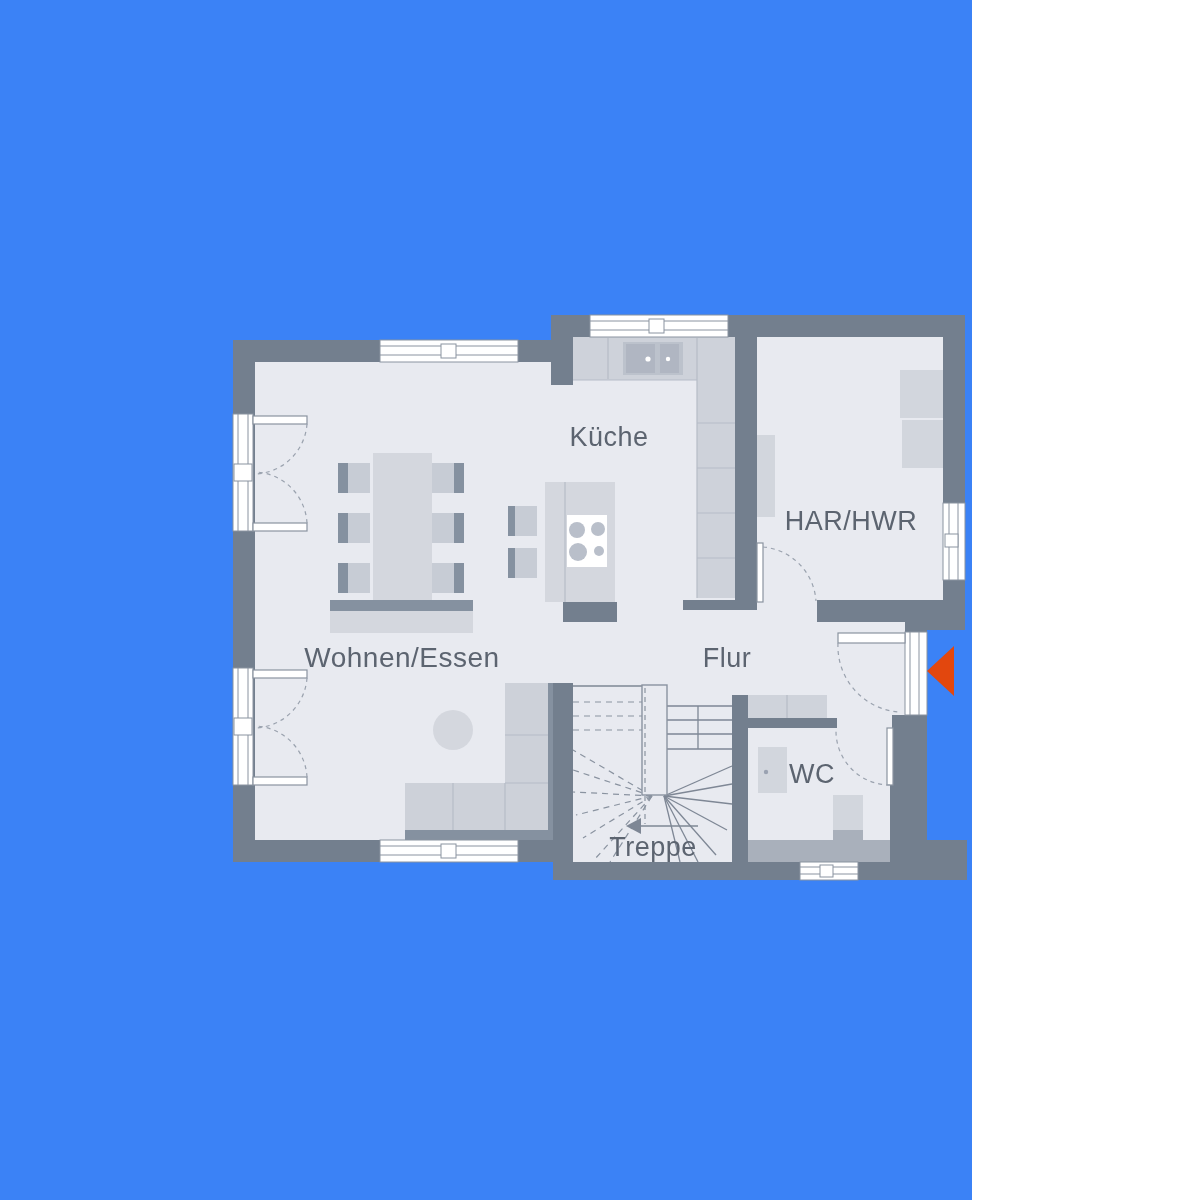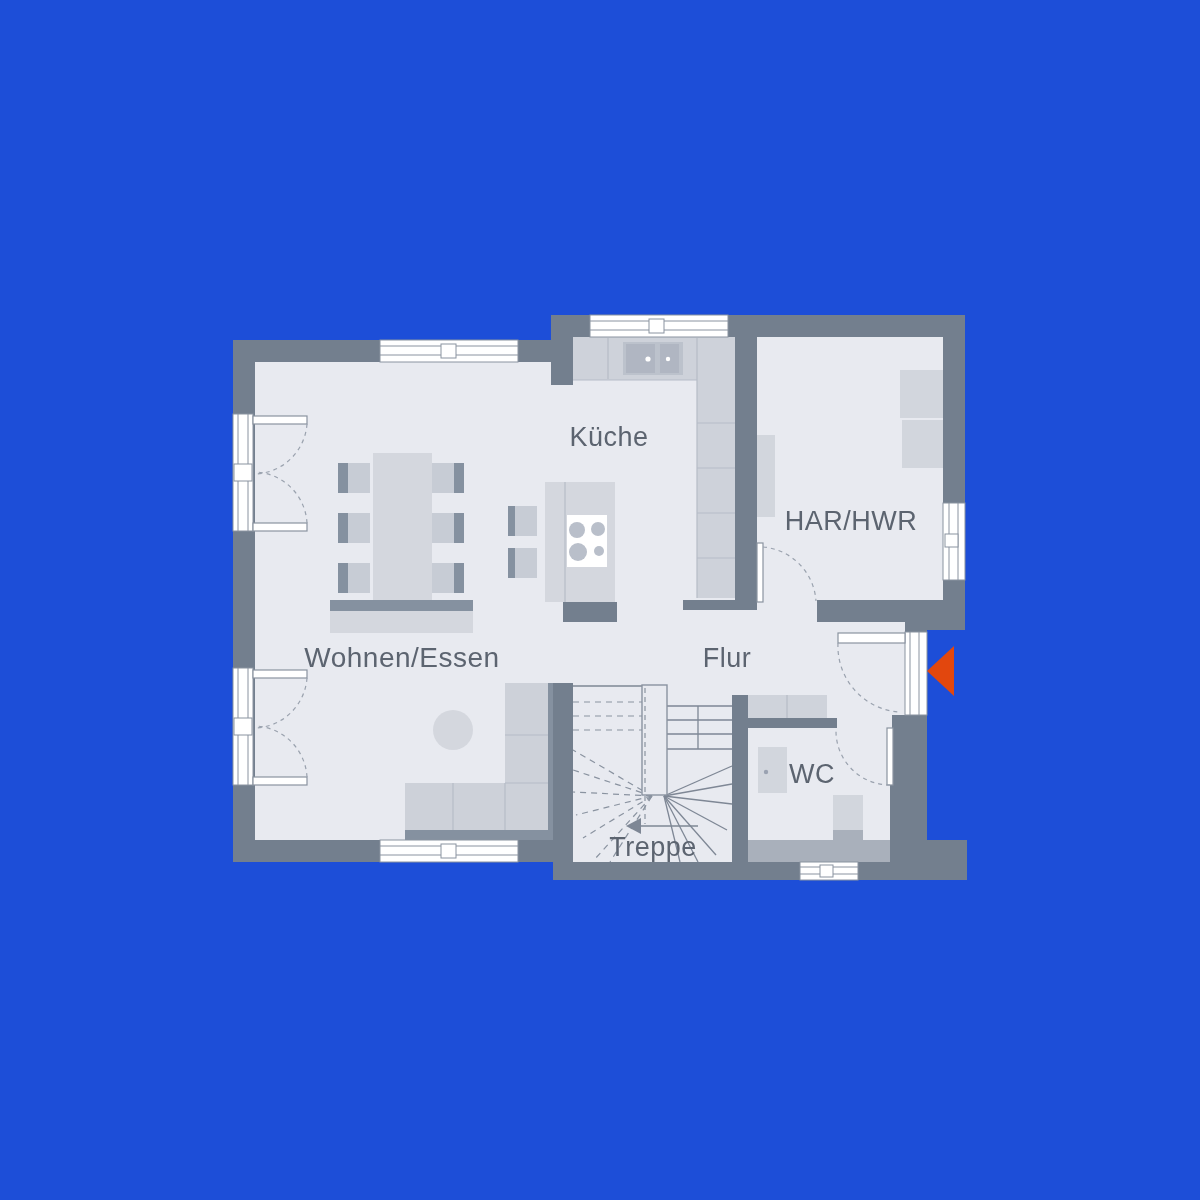--- a/index.html
+++ b/index.html
@@ -1,16 +1,16 @@
 <!DOCTYPE html>
 <html><head>
 <meta charset="utf-8">
 <style>
   html,body{margin:0;padding:0;background:#ffffff;}
-  .stage{position:relative;width:1200px;height:1200px;background:#1d4ed8;overflow:hidden;
+  .stage{position:relative;width:972px;height:1200px;background:#3b82f6;overflow:hidden;
          font-family:"Liberation Sans","DejaVu Sans",sans-serif;}
   svg{position:absolute;left:0;top:0;}
   .wall{fill:var(--wall,#737f8e);}
   .floor{fill:var(--floor,#e8eaf0);}
   .win{fill:#ffffff;stroke:var(--frame,#8a93a0);stroke-width:1;}
   .winline{stroke:var(--frame,#8a93a0);stroke-width:1;fill:none;}
   .leaf{fill:#ffffff;stroke:var(--frame,#8a93a0);stroke-width:1.2;}
   .swing{fill:none;stroke:var(--dash,#9aa2ae);stroke-width:1.2;stroke-dasharray:4 4;}
   .furn-light{fill:var(--furn-light,#d4d7de);}
   .furn-mid{fill:var(--furn-mid,#c7ccd5);}

